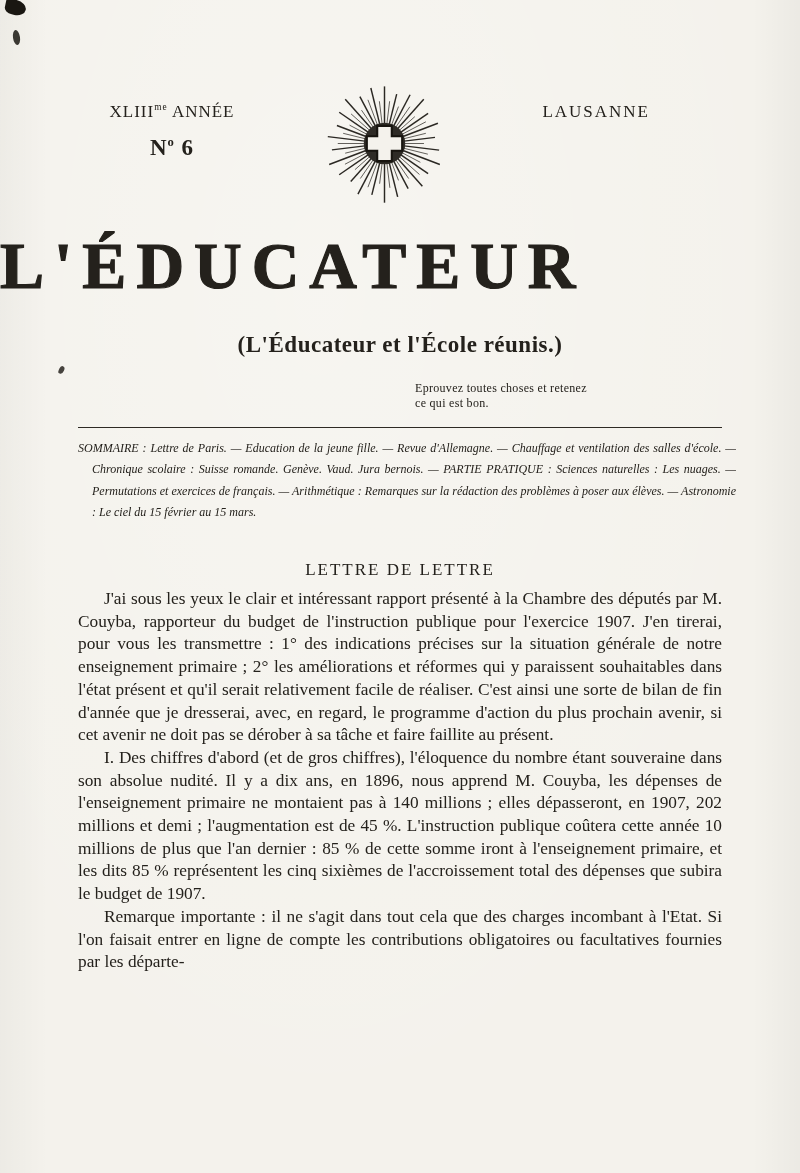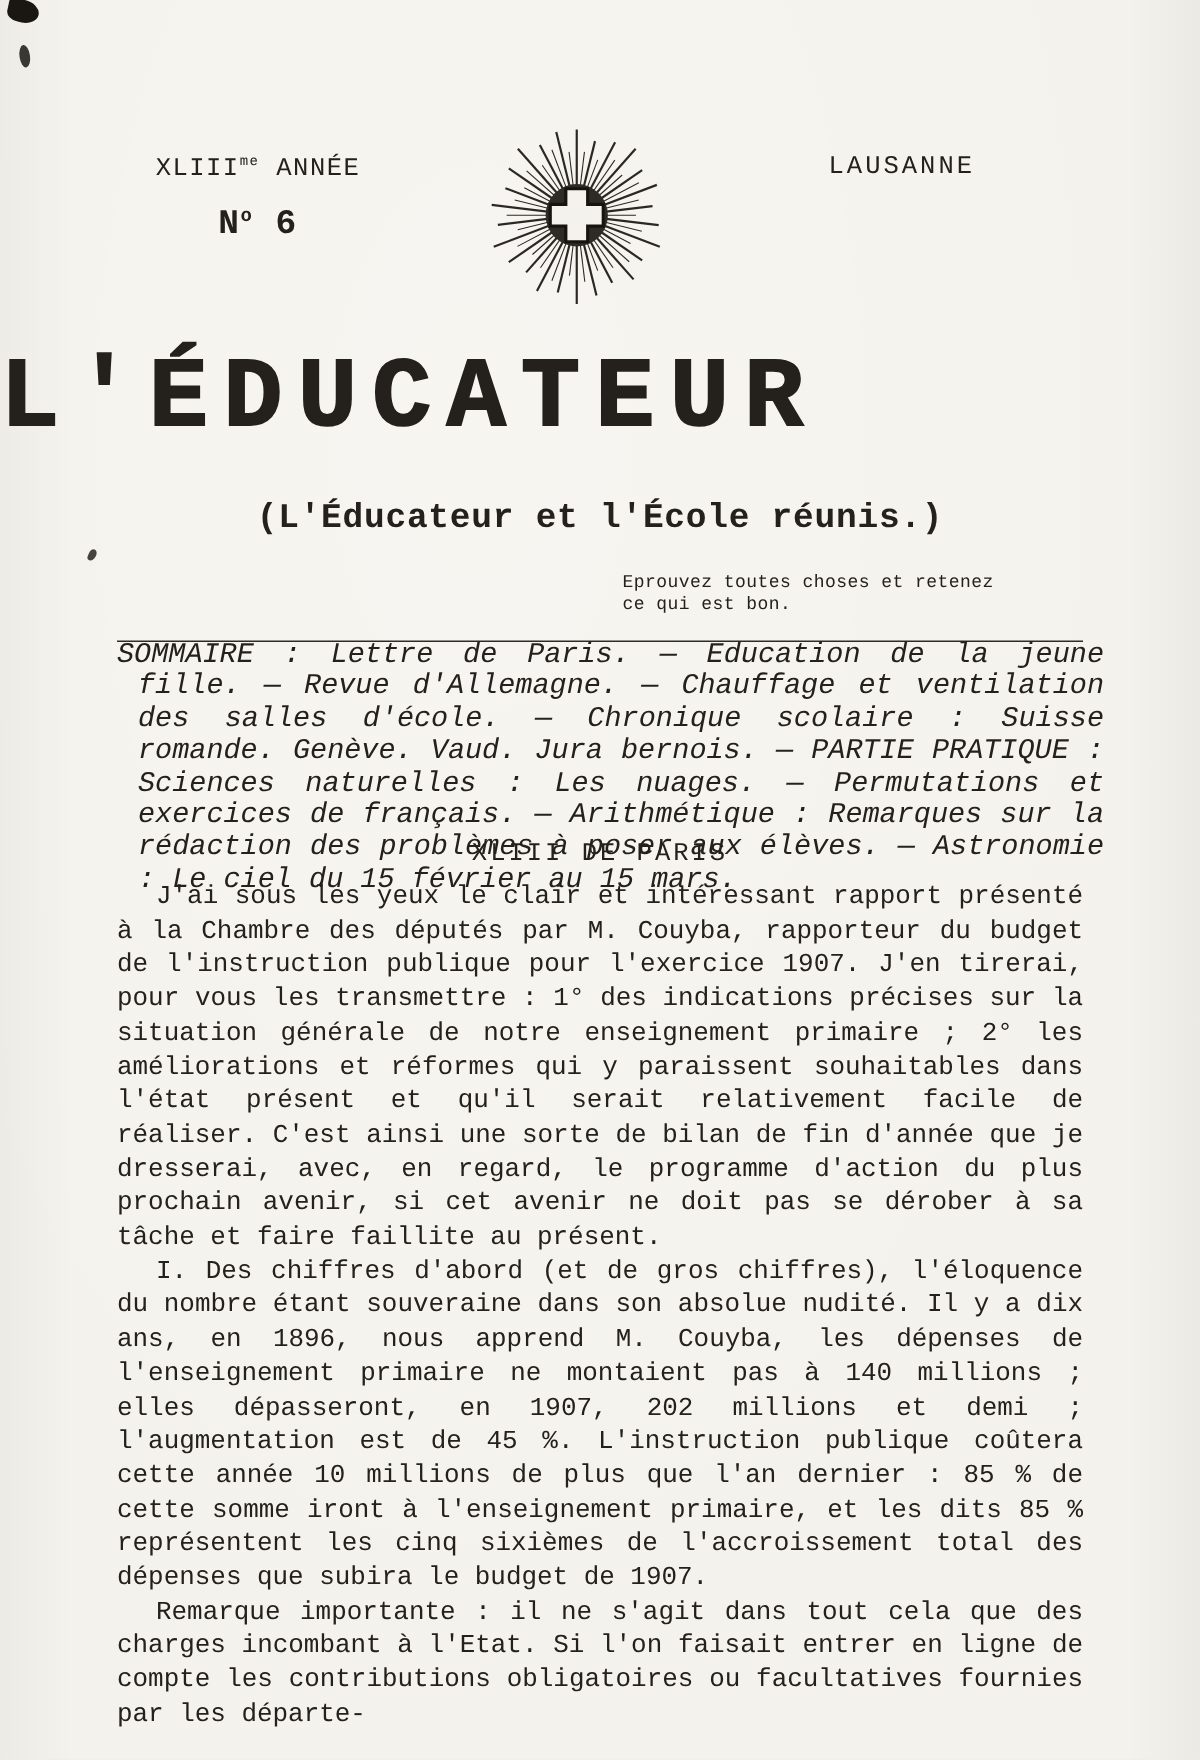--- a/index.html
+++ b/index.html
@@ -7,21 +7,21 @@
   .page {
     position: relative;
     width: 800px;
     height: 1173px;
     margin: 0 auto;
     background:
       linear-gradient(to right, rgba(0,0,0,0.03), rgba(0,0,0,0) 6%, rgba(0,0,0,0) 94%, rgba(0,0,0,0.035)),
       radial-gradient(ellipse at 40% 25%, rgba(255,255,255,0.25), rgba(0,0,0,0) 70%),
       var(--paper, #f4f2ec);
     color: var(--ink, #24211c);
-    font-family: Liberation Mono, monospace;
+    font-family: Liberation Serif, serif;
     overflow: hidden;
   }
 
   
   .artifact { position: absolute; background: #1a1712; }
   .a1 { top: 0; left: 5px; width: 21px; height: 15px; border-radius: 20% 60% 55% 45%; transform: rotate(12deg); }
   .a2 { top: 30px; left: 13px; width: 7px; height: 15px; border-radius: 50%; transform: rotate(-8deg); opacity: .85; }
   .a3 { top: 366px; left: 59px; width: 5px; height: 8px; border-radius: 50% 50% 60% 40%; transform: rotate(25deg); opacity: .8; }
 
   
@@ -47,22 +47,22 @@
     text-align: center; font-size: 23px; font-weight: bold; letter-spacing: .5px;
   }
   .epigraph {
     position: absolute; top: 381px; left: 415px;
     font-size: 12px; line-height: 15px; letter-spacing: .3px;
   }
 
   .rule { position: absolute; top: 427px; left: 78px; width: 644px; border-top: 1.5px solid #2e2a24; }
 
   .sommaire {
-    position: absolute; top: 426px; left: 78px; width: 644px; margin: 0;
-    font-style: italic; font-size: 19px; line-height: 21.4px;
+    position: absolute; top: 438px; left: 78px; width: 644px; margin: 0;
+    font-style: italic; font-size: 12px; line-height: 21.4px;
     text-align: justify;
     padding-left: 14px; text-indent: -14px;
   }
 
   .article-heading {
     position: absolute; top: 560px; left: 0; right: 0; margin: 0;
     text-align: center; font-size: 17px; font-weight: normal; letter-spacing: 2px;
   }
 
   .article-body {
@@ -155,21 +155,21 @@
 
   <div class="epigraph">
     <div>Eprouvez toutes choses et retenez</div>
     <div>ce qui est bon.</div>
   </div>
 
   <div class="rule"></div>
 
   <p class="sommaire">SOMMAIRE : Lettre de Paris. — Education de la jeune fille. — Revue d'Allemagne. — Chauffage et ventilation des salles d'école. — Chronique scolaire : Suisse romande. Genève. Vaud. Jura bernois. — PARTIE PRATIQUE : Sciences naturelles : Les nuages. — Permutations et exercices de français. — Arithmétique : Remarques sur la rédaction des problèmes à poser aux élèves. — Astronomie : Le ciel du 15 février au 15 mars.</p>
 
-  <h2 class="article-heading">XLIII DE PARIS</h2>
+  <h2 class="article-heading">LETTRE DE LETTRE</h2>
 
   <div class="article-body">
       <p>J'ai sous les yeux le clair et intéressant rapport présenté à la Chambre des députés par M. Couyba, rapporteur du budget de l'instruction publique pour l'exercice 1907. J'en tirerai, pour vous les transmettre : 1° des indications précises sur la situation générale de notre enseignement primaire ; 2° les améliorations et réformes qui y paraissent souhaitables dans l'état présent et qu'il serait relativement facile de réaliser. C'est ainsi une sorte de bilan de fin d'année que je dresserai, avec, en regard, le programme d'action du plus prochain avenir, si cet avenir ne doit pas se dérober à sa tâche et faire faillite au présent.</p>
       <p>I. Des chiffres d'abord (et de gros chiffres), l'éloquence du nombre étant souveraine dans son absolue nudité. Il y a dix ans, en 1896, nous apprend M. Couyba, les dépenses de l'enseignement primaire ne montaient pas à 140 millions ; elles dépasseront, en 1907, 202 millions et demi ; l'augmentation est de 45 %. L'instruction publique coûtera cette année 10 millions de plus que l'an dernier : 85 % de cette somme iront à l'enseignement primaire, et les dits 85 % représentent les cinq sixièmes de l'accroissement total des dépenses que subira le budget de 1907.</p>
       <p>Remarque importante : il ne s'agit dans tout cela que des charges incombant à l'Etat. Si l'on faisait entrer en ligne de compte les contributions obligatoires ou facultatives fournies par les départe-</p>
     </div>
 
 </div>
 
 </body></html>

